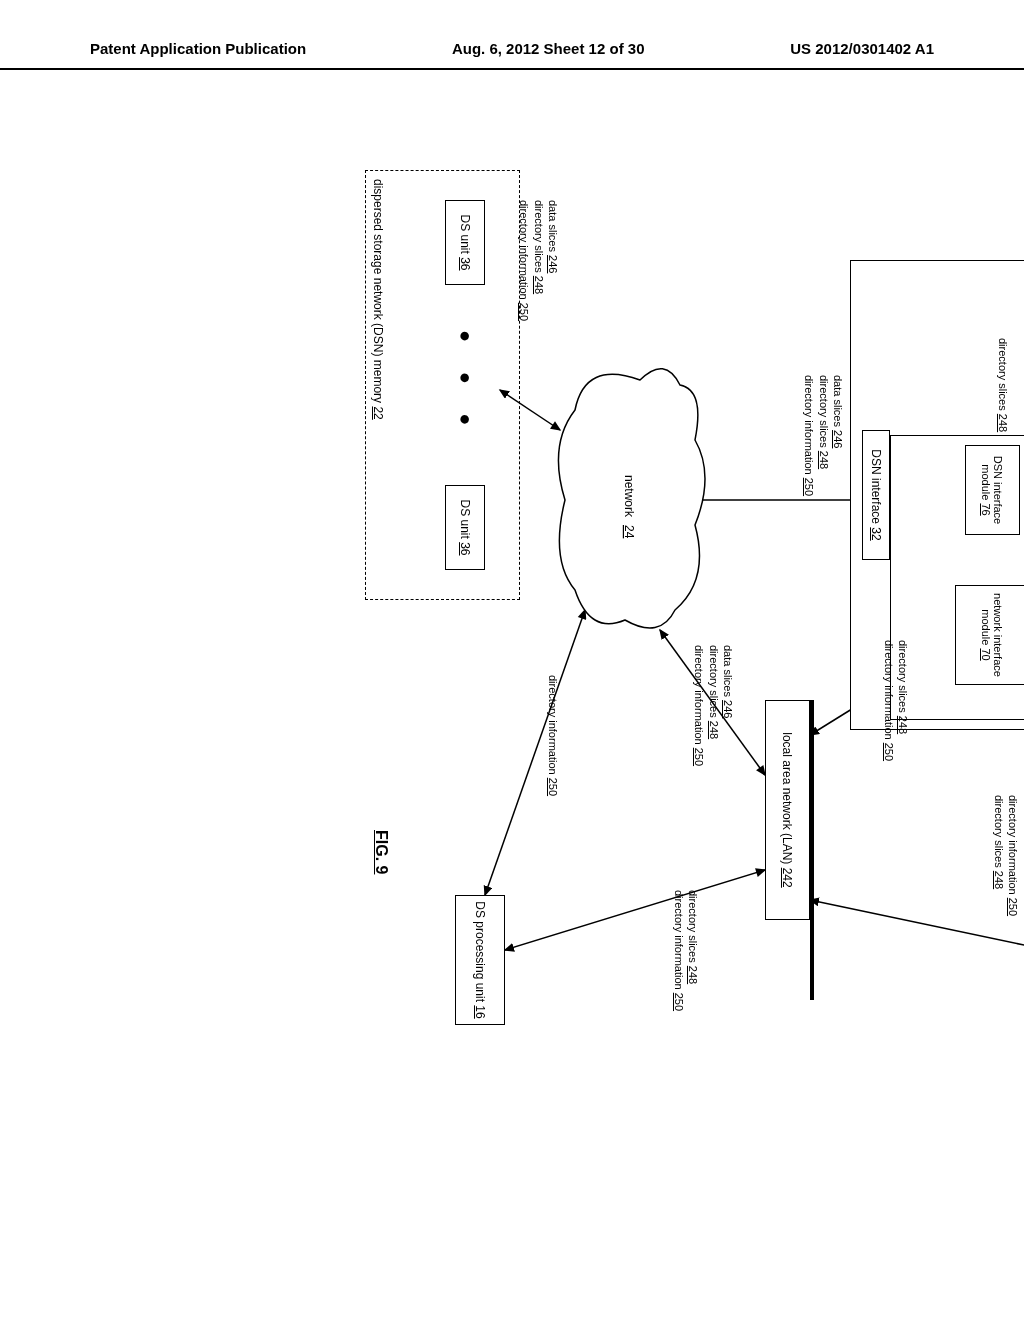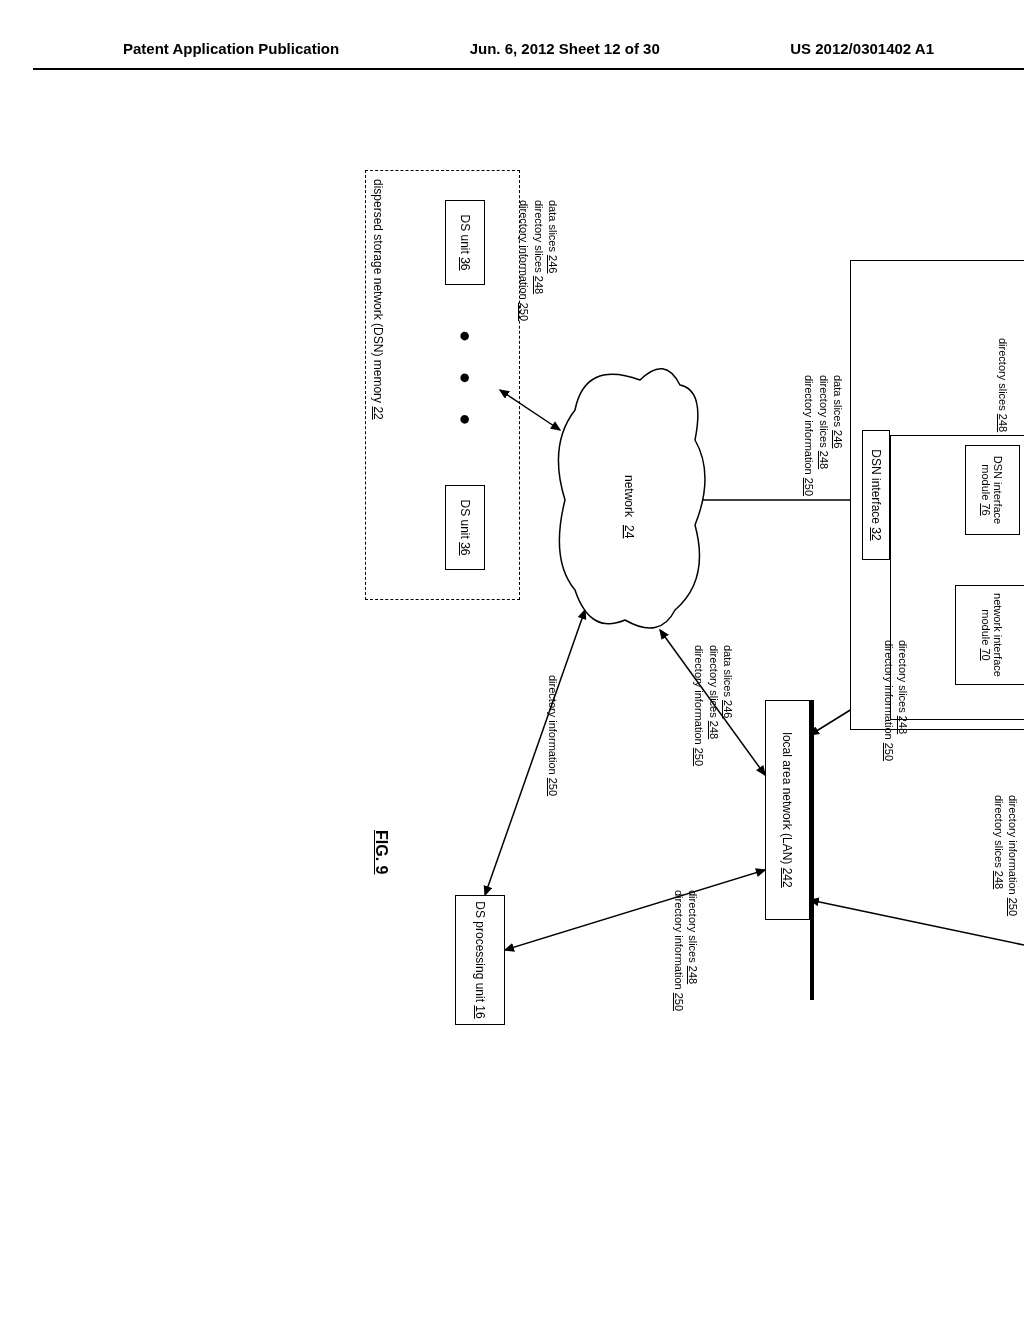--- a/index.html
+++ b/index.html
@@ -15,21 +15,20 @@
       top: 40px;
       left: 0;
       right: 0;
       height: 30px;
       border-bottom: 2px solid black;
       display: flex;
       justify-content: space-between;
       padding: 0 90px 5px 90px;
       font-weight: bold;
       font-size: 15px;
-      margin-left: 33px;
     }
     .diagram-area {
       position: absolute;
       top: 160px;
       left: 120px;
       width: 800px;
       height: 1080px;
       transform: rotate(90deg);
       transform-origin: center center;
     }
@@ -155,21 +154,21 @@
       top: 0; left: 0;
       width: 100%; height: 100%;
       pointer-events: none;
     }
   </style>
 </head>
 <body>
 
 <div class="header">
   <span>Patent Application Publication</span>
-  <span>Jun. 6, 2012  Sheet 12 of 30</span>
+  <span>Aug. 6, 2012  Sheet 12 of 30</span>
   <span>US 2012/0301402 A1</span>
 </div>
 
 <div class="diagram-area">
 
   <svg class="arrows" viewBox="0 0 800 1080">
     <defs>
       <marker id="ah" markerWidth="8" markerHeight="8" refX="6" refY="3" orient="auto">
         <path d="M0,0 L7,3 L0,6 Z" fill="black"></path>
       </marker>

